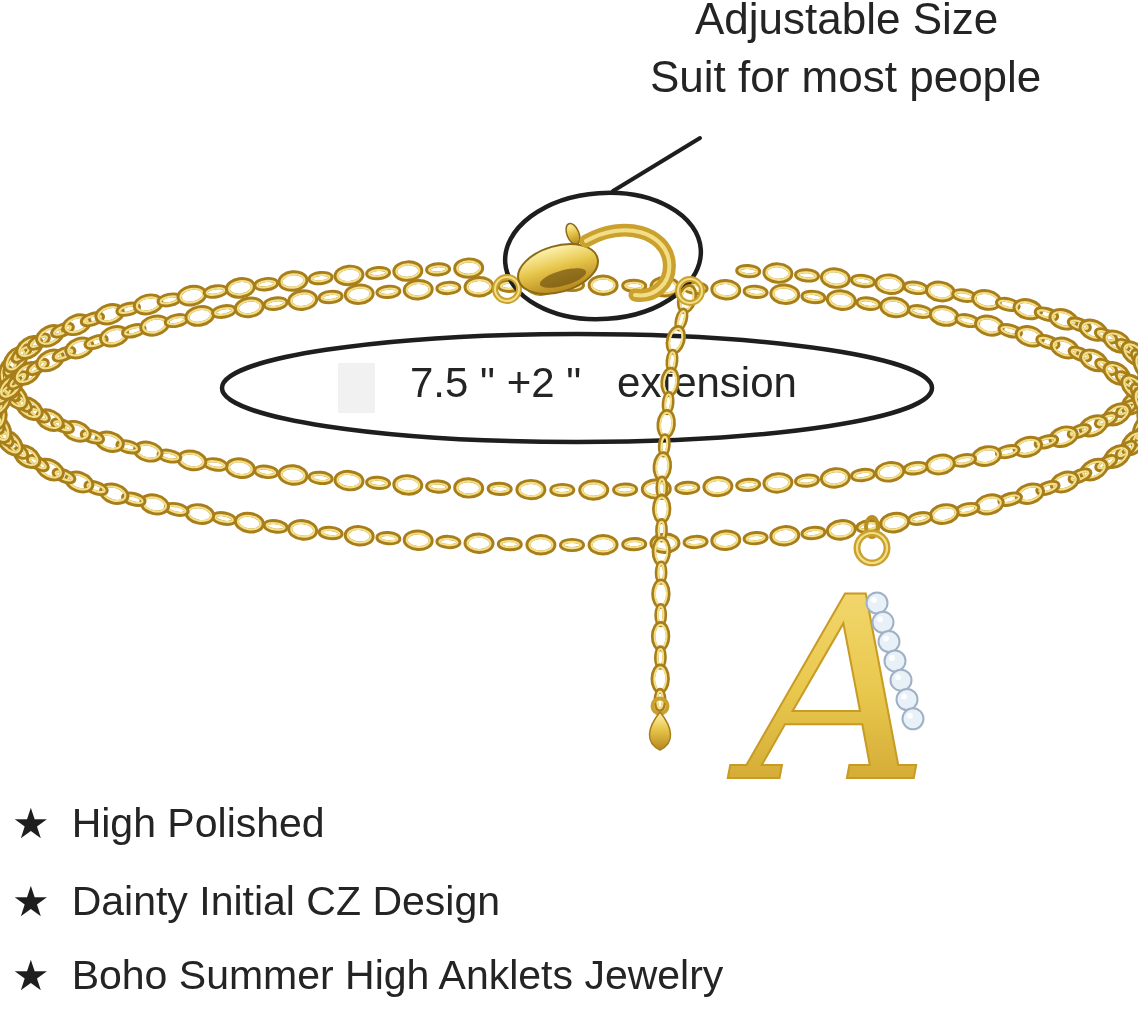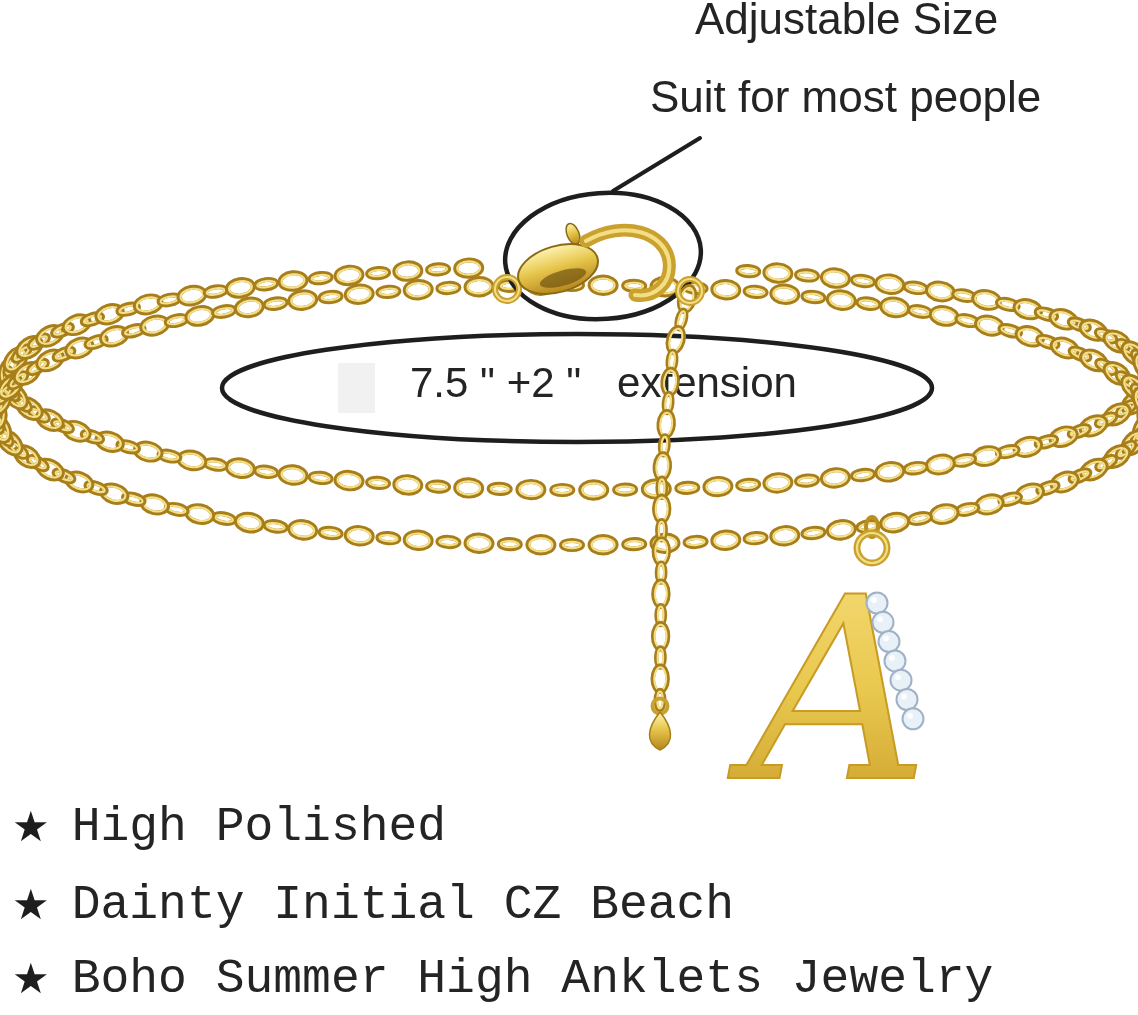--- a/index.html
+++ b/index.html
@@ -6,27 +6,27 @@
   .canvas{
     position:relative;
     width:1138px;height:1015px;
     background:#ffffff;
     overflow:hidden;
     font-family:"Liberation Sans", sans-serif;
   }
   svg.layer{position:absolute;left:0;top:0;}
   .txt{position:absolute;color:#242424;line-height:1.15;white-space:pre;}
   .title1{left:695px;top:-6px;font-size:44px;}
-  .title2{left:650px;top:72px;font-size:44px;}
+  .title2{left:650px;top:52px;font-size:44px;}
   .ellipse-label{left:410px;top:359px;font-size:42px;display:flex;}
   .ellipse-label .suffix{margin-left:36px;}
   .watermark{position:absolute;left:338px;top:363px;width:37px;height:50px;background:#f1f1f1;}
   .feature-row{position:absolute;left:12px;display:flex;align-items:center;gap:22px;color:#1e1e1e;}
   .feature-row .star{font-size:42px;font-family:"DejaVu Sans", sans-serif;line-height:1;}
-  .feature-row .label{font-size:48px;color:#242424;font-family:Liberation Mono, monospace;}
+  .feature-row .label{font-size:41px;color:#242424;}
   .row-1{top:800px;}
   .row-2{top:878px;}
   .row-3{top:952px;}
   .z1{z-index:1;} .z2{z-index:2;} .z3{z-index:3;}
 </style>
 </head>
 <body>
 
 <div class="canvas">
 
@@ -528,21 +528,21 @@
     <span class="value">7.5 " +2 "</span>
     <span class="suffix">extension</span>
   </div>
 
   <div class="feature-row row-1">
     <span class="star">★</span>
     <span class="label">High Polished</span>
   </div>
   <div class="feature-row row-2">
     <span class="star">★</span>
-    <span class="label">Dainty Initial CZ Beach</span>
+    <span class="label">Dainty Initial CZ Design</span>
   </div>
   <div class="feature-row row-3">
     <span class="star">★</span>
     <span class="label">Boho Summer High Anklets Jewelry</span>
   </div>
 
   <svg class="layer z3" width="1138" height="1015" viewBox="0 0 1138 1015">
 
     <ellipse cx="603" cy="256" rx="98" ry="63" fill="none" stroke="#1e1e1e" stroke-width="4.5" transform="rotate(-4 603 256)"></ellipse>
     <line x1="613" y1="191" x2="700" y2="138" stroke="#1e1e1e" stroke-width="4" stroke-linecap="round"></line>

